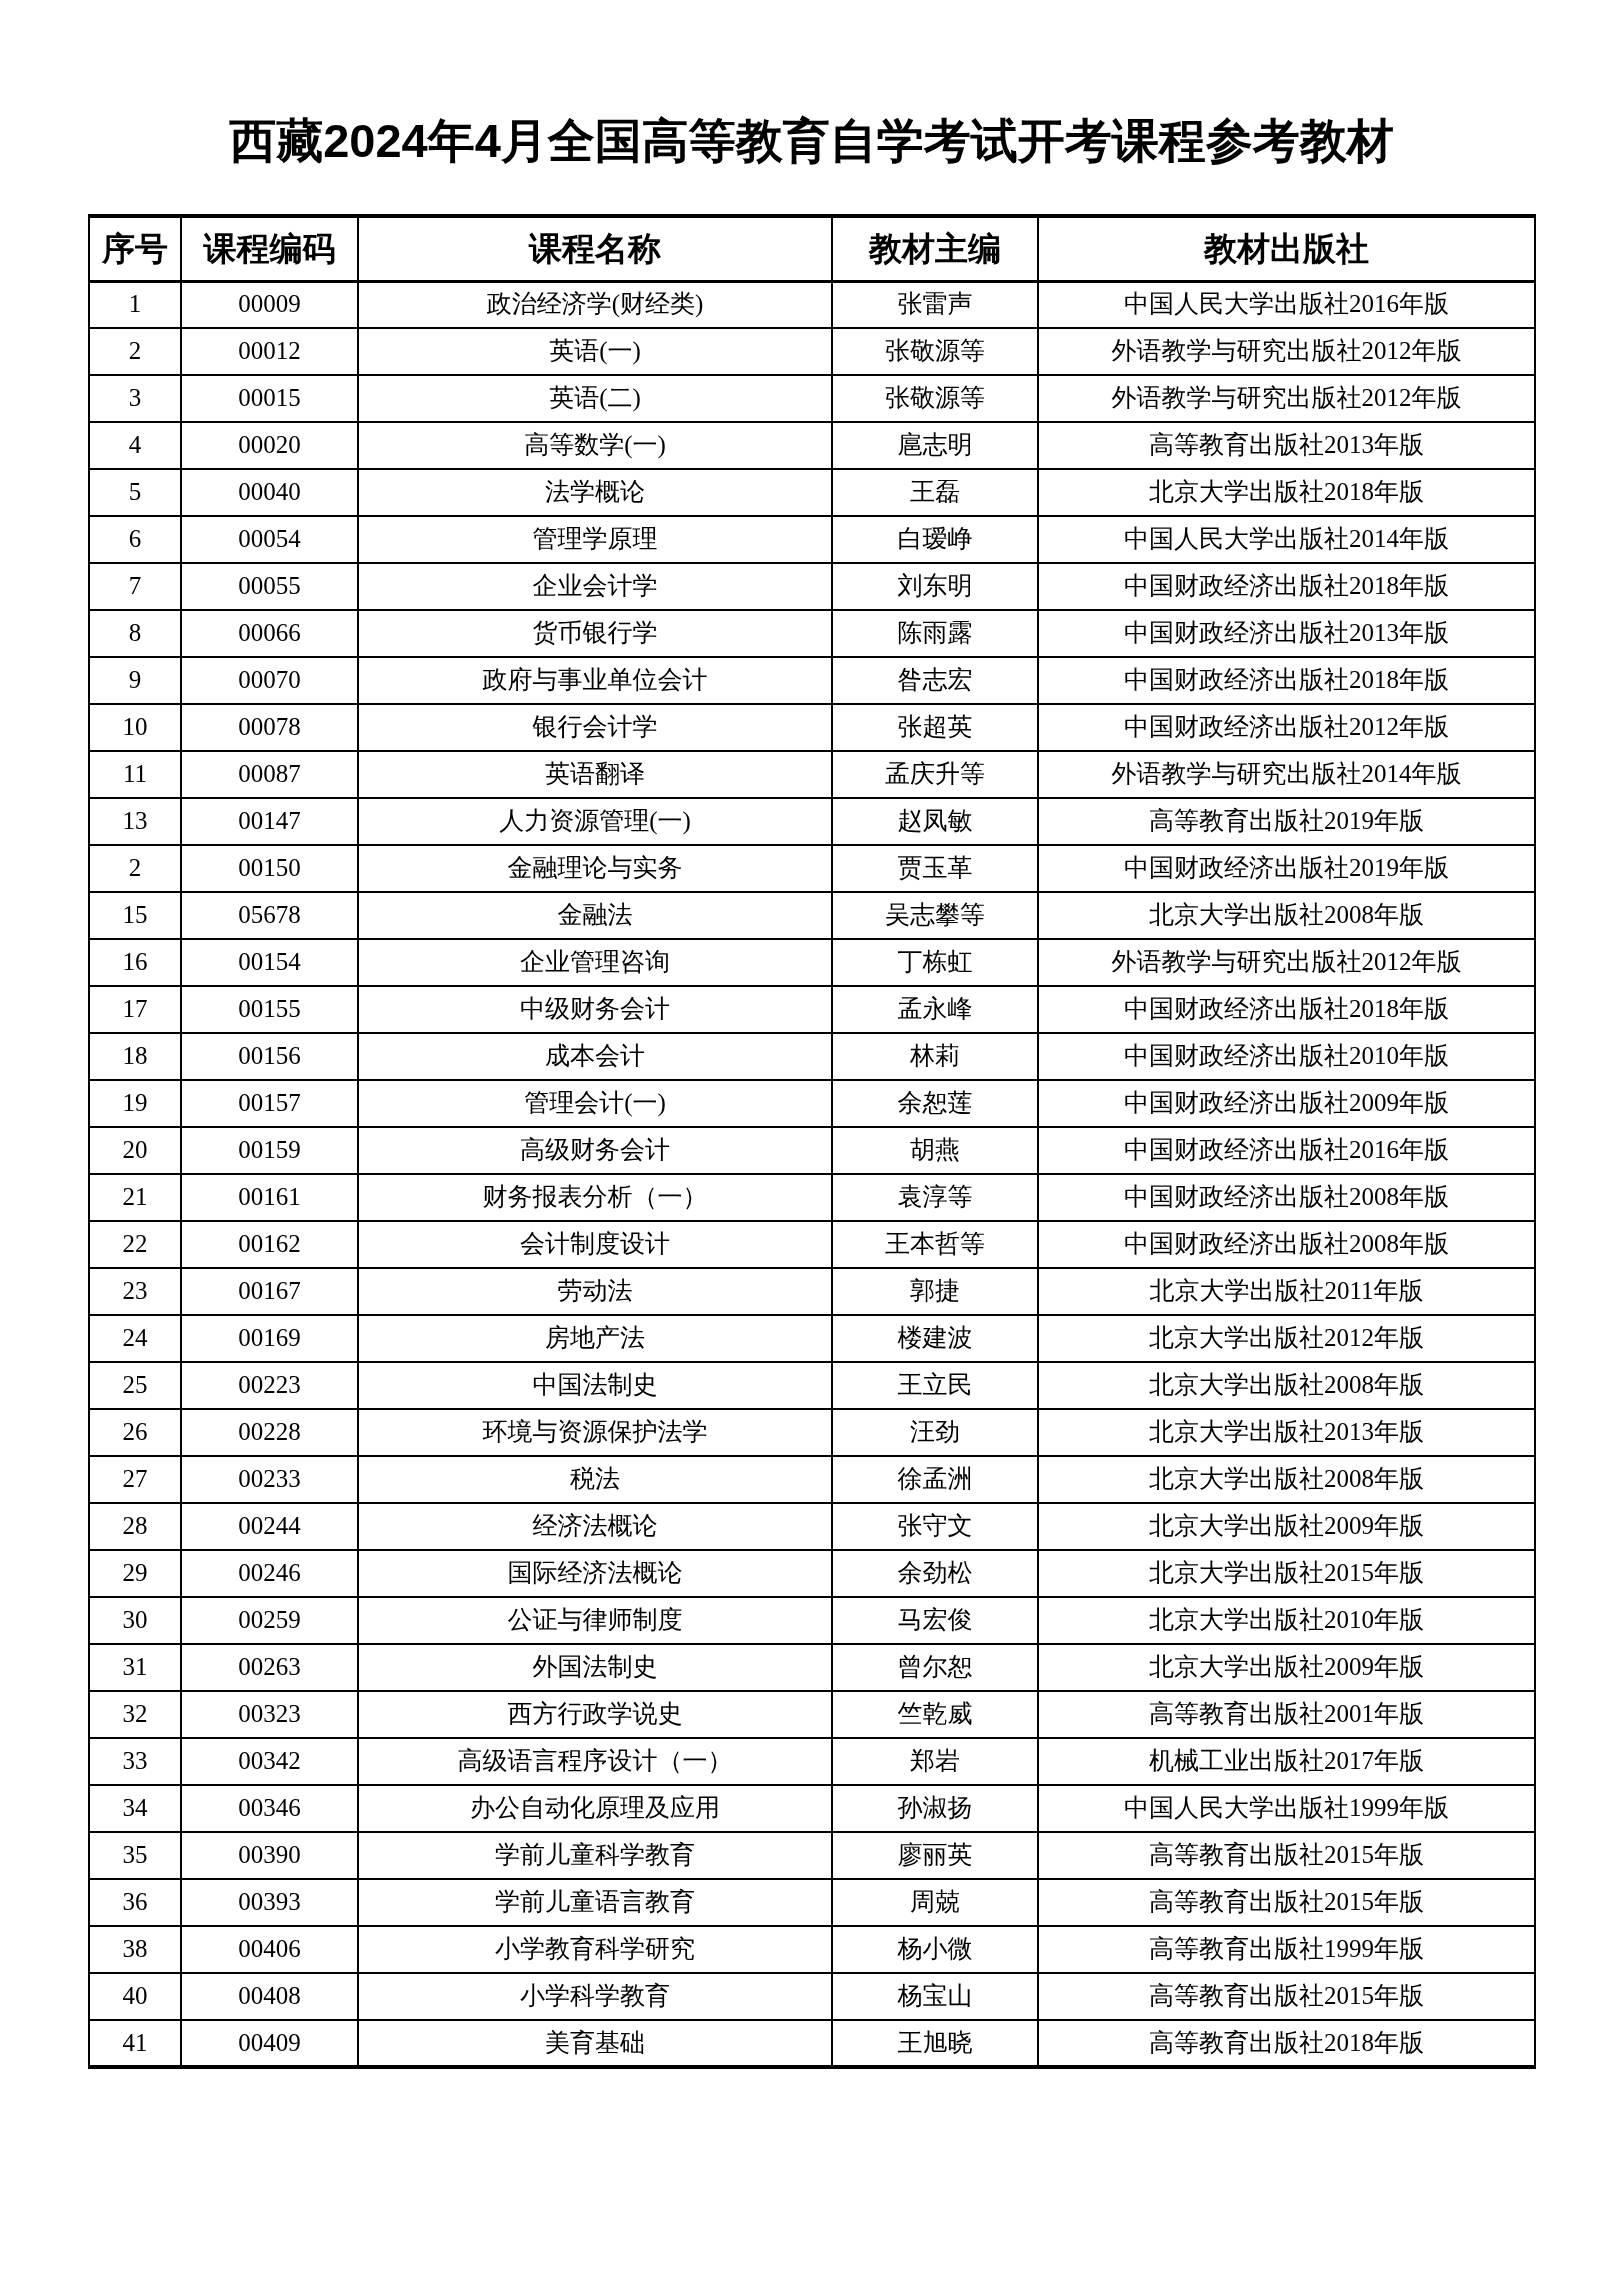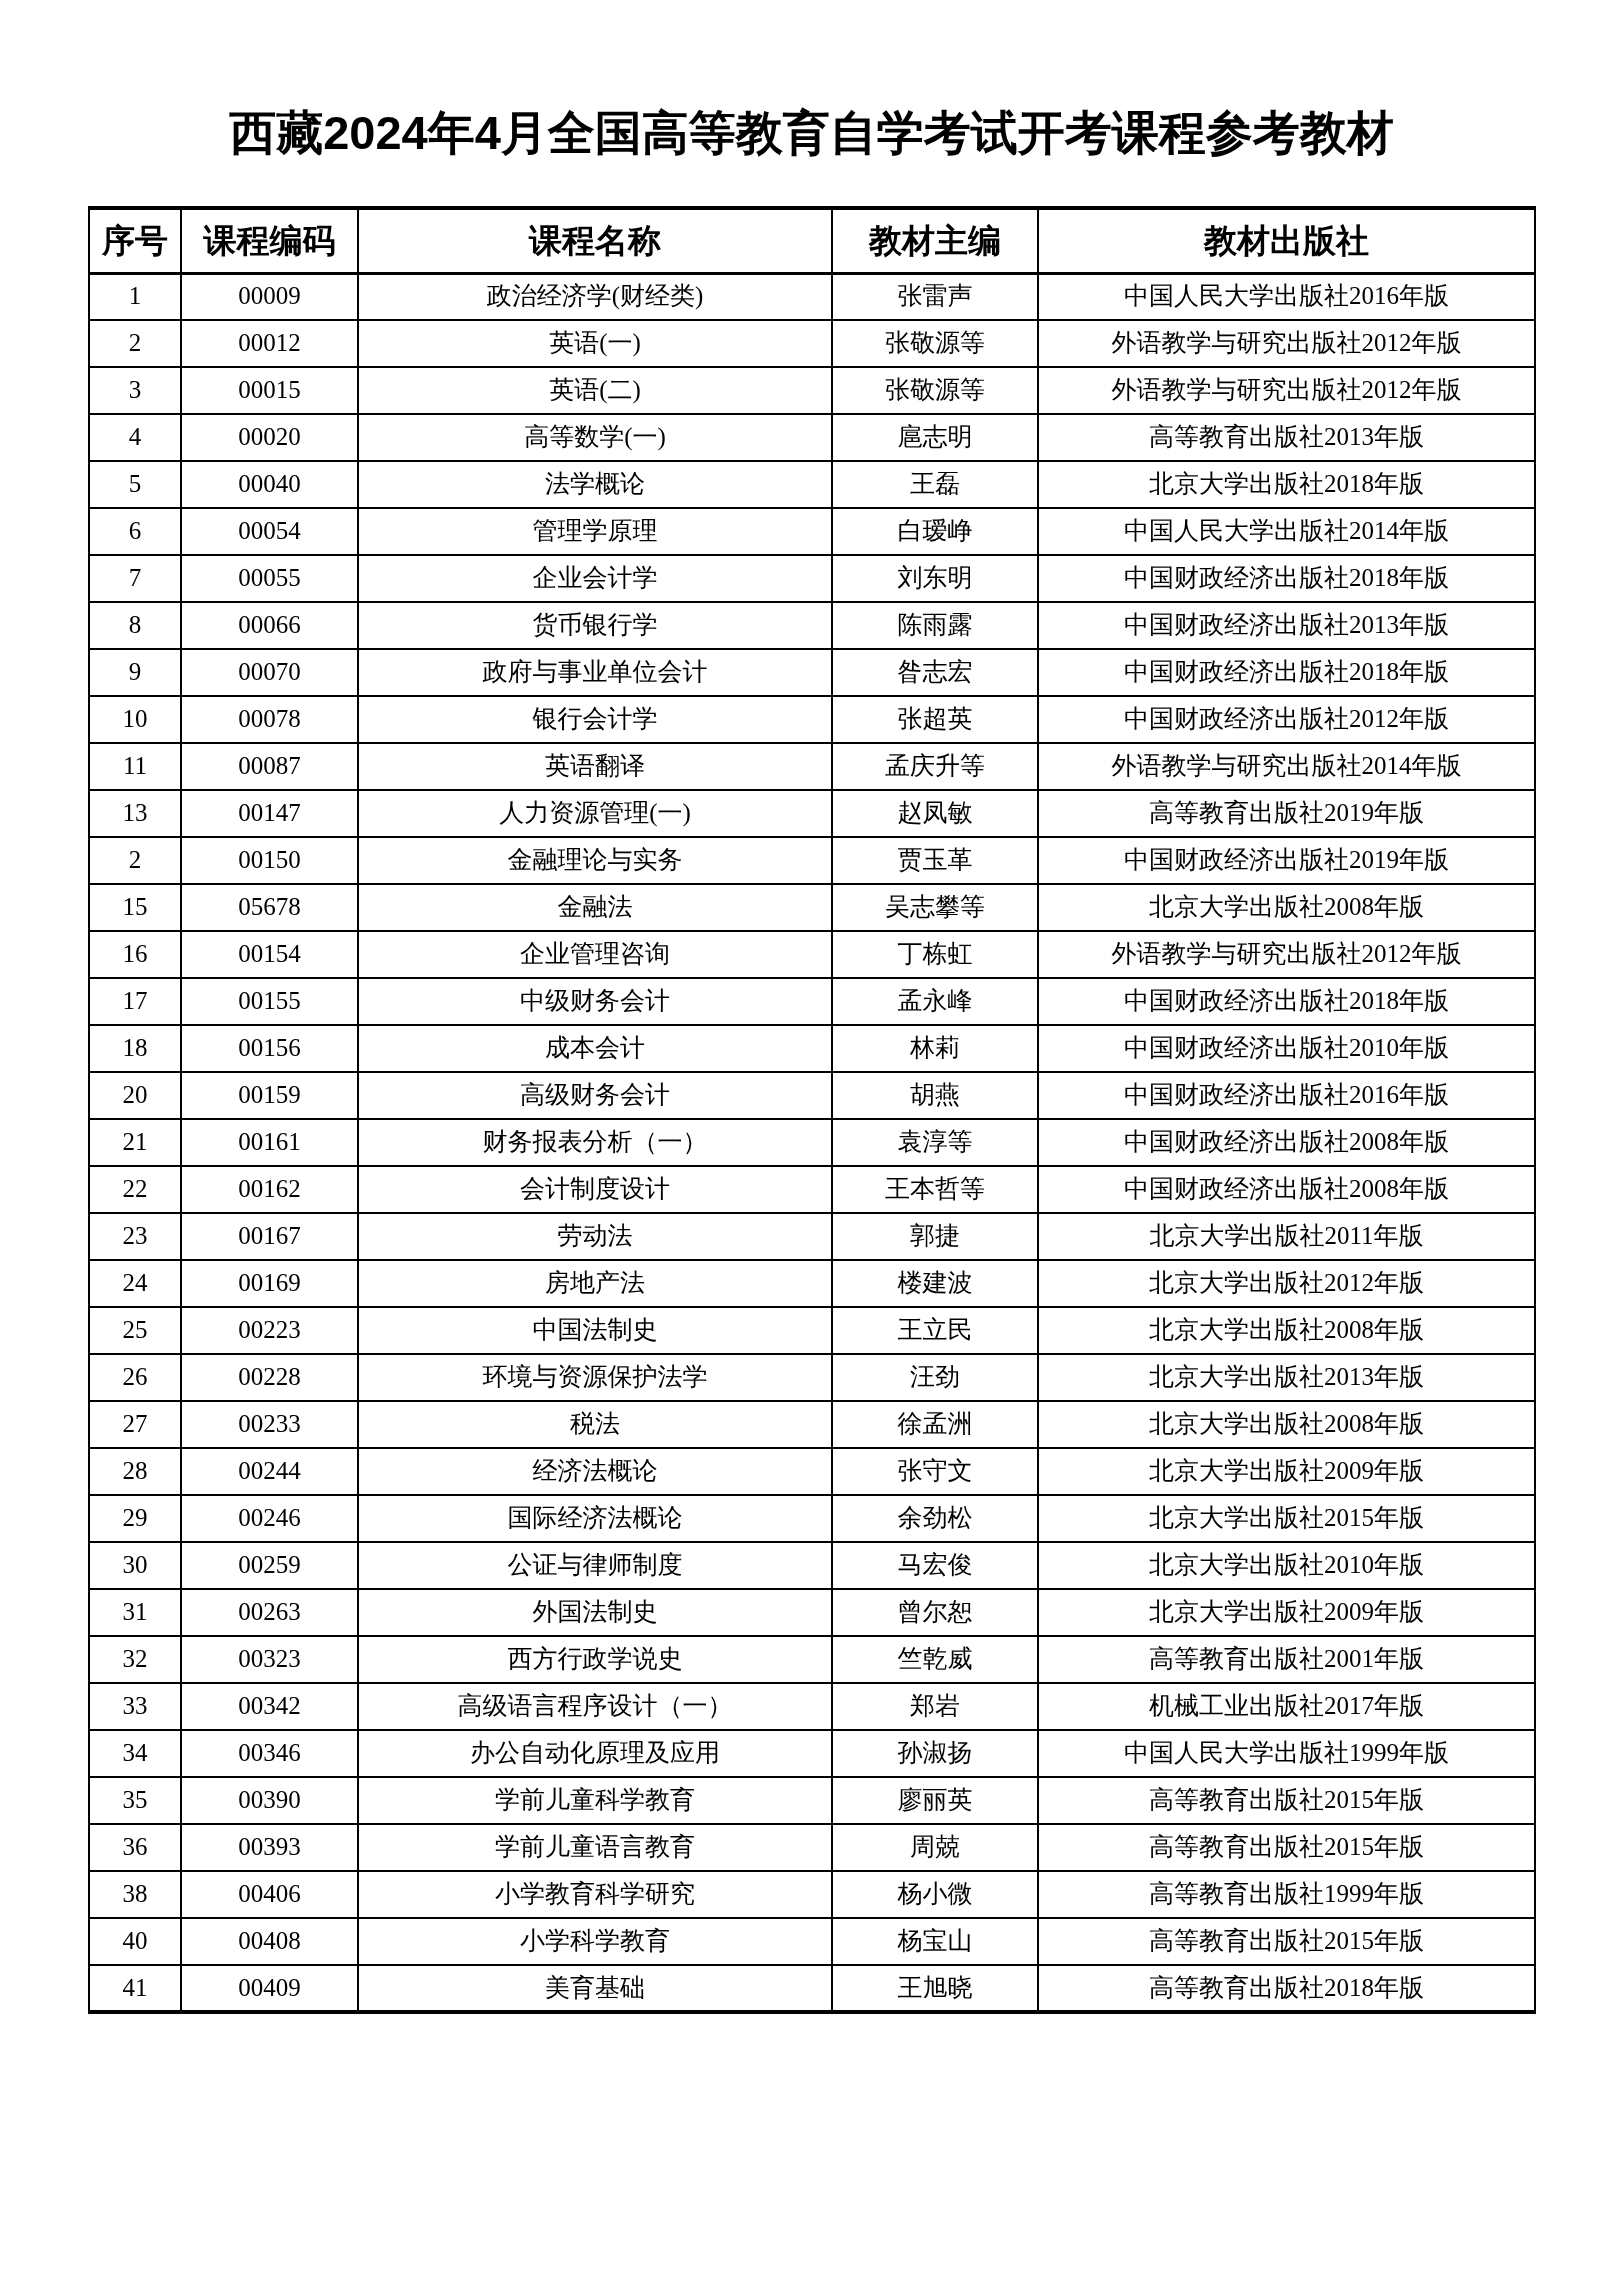--- a/index.html
+++ b/index.html
@@ -21,21 +21,21 @@
     box-sizing: border-box;
     padding: 0;
   }
   .doc-title {
     text-align: center;
     font-family: "Liberation Sans", "DejaVu Sans", sans-serif;
     font-weight: bold;
     font-size: 47px;
     line-height: 1.1;
     letter-spacing: 0px;
-    margin: 8px;
+    margin: 16px;
     padding-top: 99px;
     padding-bottom: 0;
     white-space: nowrap;
   }
   .table-wrap {
     position: absolute;
     left: 88px;
     top: 198px;
     width: 1446px;
   }
@@ -224,20 +224,27 @@
             <td>中国财政经济出版社2018年版</td>
           </tr>
           <tr>
             <td class="cell-no">18</td>
             <td class="cell-code">00156</td>
             <td>成本会计</td>
             <td>林莉</td>
             <td>中国财政经济出版社2010年版</td>
           </tr>
           <tr>
+            <td class="cell-no">19</td>
+            <td class="cell-code">00157</td>
+            <td>管理会计(一)</td>
+            <td>余恕莲</td>
+            <td>中国财政经济出版社2009年版</td>
+          </tr>
+          <tr>
             <td class="cell-no">20</td>
             <td class="cell-code">00159</td>
             <td>高级财务会计</td>
             <td>胡燕</td>
             <td>中国财政经济出版社2016年版</td>
           </tr>
           <tr>
             <td class="cell-no">21</td>
             <td class="cell-code">00161</td>
             <td>财务报表分析（一）</td>

